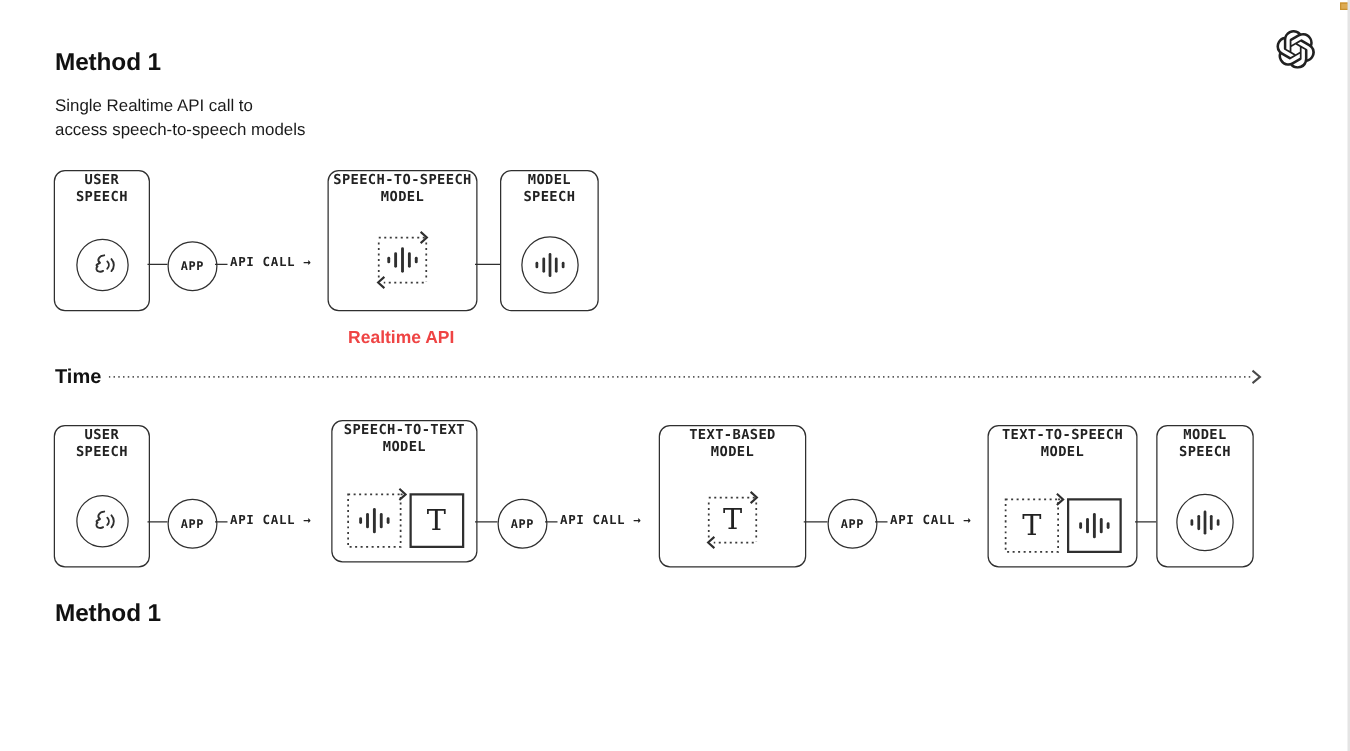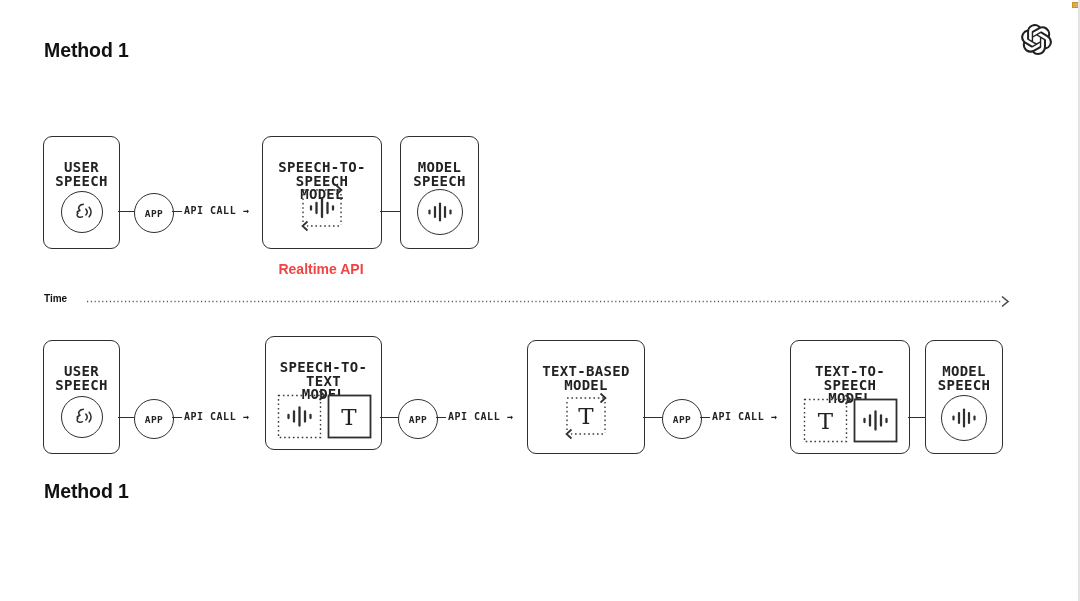--- a/index.html
+++ b/index.html
@@ -1,59 +1,61 @@
 <!DOCTYPE html>
 <html><head>
 <meta charset="utf-8">
 <style>
   html,body{margin:0;padding:0;background:#fff;}
   #canvas{position:relative;width:1080px;height:601px;background:#ffffff;overflow:hidden;
           font-family:"Liberation Sans",sans-serif;color:#1d1d1d;}
   .h-title{position:absolute;font-size:19.5px;font-weight:bold;letter-spacing:-.1px;color:#111;}
   .h-sub{position:absolute;font-size:13.5px;line-height:18.5px;white-space:pre-line;color:#1a1a1a;}
   .box{position:absolute;background:#fff;border:1.7px solid #2f2f2f;border-radius:9px;}
-  .box-label{margin-top:24px;text-align:center;font-family:"DejaVu Sans Mono",monospace;
-             font-size:14px;font-weight:bold;letter-spacing:.3px;line-height:13.5px;
+  .box-label{margin-top:0;text-align:center;font-family:"DejaVu Sans Mono",monospace;
+             font-size:11px;font-weight:bold;letter-spacing:.3px;line-height:13.5px;
              white-space:pre-line;color:#222;}
   .circle-icon{position:absolute;left:50%;transform:translateX(-50%);border:1.7px solid #2f2f2f;
                border-radius:50%;display:flex;align-items:center;justify-content:center;background:#fff;}
   .c40{width:40px;height:40px;}
   .c44{width:44px;height:44px;}
   .app{position:absolute;width:38px;height:38px;border:1.7px solid #2f2f2f;border-radius:50%;
        display:flex;align-items:center;justify-content:center;background:#fff;
        font-family:"DejaVu Sans Mono",monospace;font-size:9.5px;font-weight:bold;letter-spacing:.5px;color:#222;}
   .conn{position:absolute;border-top:1.7px solid #2f2f2f;}
   .api-call{position:absolute;font-family:"DejaVu Sans Mono",monospace;font-size:10px;font-weight:bold;
             letter-spacing:.5px;color:#222;white-space:nowrap;}
   .composite{position:absolute;left:50%;transform:translateX(-50%);width:96px;height:54px;}
   .composite svg{position:absolute;left:0;top:0;}
   .t-overlay{position:absolute;display:flex;align-items:center;justify-content:center;
              width:43px;height:43px;top:8px;}
   .t-glyph{font-family:"DejaVu Serif",serif;font-size:23px;color:#222;}
   .loop-wrap{position:absolute;left:50%;transform:translateX(-50%);width:52px;height:50px;}
   .loop-wrap .t-center{position:absolute;left:7px;top:7px;width:38px;height:36px;
                        display:flex;align-items:center;justify-content:center;}
   .caption{position:absolute;font-size:14px;font-weight:bold;text-align:center;color:#ef4444;}
-  .time-label{position:absolute;font-size:10px;font-weight:bold;color:#111;}
+  .time-label{position:absolute;font-size:16px;font-weight:bold;color:#111;}
   .corner-dot{position:absolute;left:1072px;top:2px;width:7px;height:6px;background:#ddab52;border:1px solid #c9912e;box-sizing:border-box;}
   .edge-line{position:absolute;right:0;top:0;width:2px;height:601px;background:#e4e4e4;}
 </style>
 </head>
 <body>
 
 <div id="canvas">
 
   <div class="corner-dot"></div>
   <div class="edge-line"></div>
 
   <svg style="position:absolute;left:1021px;top:24px" width="31" height="31" viewBox="0 0 24 24">
     <path fill="#212121" d="M22.2819 9.8211a5.9847 5.9847 0 0 0-.5157-4.9108 6.0462 6.0462 0 0 0-6.5098-2.9A6.0651 6.0651 0 0 0 4.9807 4.1818a5.9847 5.9847 0 0 0-3.9977 2.9 6.0462 6.0462 0 0 0 .7427 7.0966 5.98 5.98 0 0 0 .511 4.9107 6.051 6.051 0 0 0 6.5146 2.9001A5.9847 5.9847 0 0 0 13.2599 24a6.0557 6.0557 0 0 0 5.7718-4.2058 5.9894 5.9894 0 0 0 3.9977-2.9001 6.0557 6.0557 0 0 0-.7475-7.073zM13.2599 22.4304a4.4755 4.4755 0 0 1-2.8764-1.04l.1419-.0804 4.7783-2.7582a.7948.7948 0 0 0 .3927-.6813v-6.7369l2.02 1.1686a.071.071 0 0 1 .038.0615v5.5826a4.504 4.504 0 0 1-4.4945 4.4944zm-9.6607-4.1254a4.4708 4.4708 0 0 1-.5346-3.0137l.142.0852 4.783 2.7582a.7712.7712 0 0 0 .7806 0l5.8428-3.3685v2.3324a.0804.0804 0 0 1-.0332.0615L9.74 19.9502a4.4992 4.4992 0 0 1-6.1408-1.6464zM2.3408 7.8956a4.485 4.485 0 0 1 2.3655-1.9728V11.6a.7664.7664 0 0 0 .3879.6765l5.8144 3.3543-2.0201 1.1685a.0757.0757 0 0 1-.071 0l-4.8303-2.7865A4.504 4.504 0 0 1 2.3408 7.8956zm16.5963 3.8558L13.1038 8.364 15.1192 7.2a.0757.0757 0 0 1 .071 0l4.8303 2.7913a4.4944 4.4944 0 0 1-.6765 8.1042v-5.6772a.79.79 0 0 0-.407-.667zm2.0107-3.0231l-.142-.0852-4.7735-2.7818a.7759.7759 0 0 0-.7854 0L9.409 9.2297V6.8974a.0662.0662 0 0 1 .0284-.0615l4.8303-2.7866a4.4992 4.4992 0 0 1 6.6802 4.66zM8.3065 12.863l-2.02-1.1638a.0804.0804 0 0 1-.038-.0567V6.0742a4.4992 4.4992 0 0 1 7.3757-3.4537l-.142.0805L8.704 5.459a.7948.7948 0 0 0-.3927.6813zm1.0976-2.3654l2.602-1.4998 2.6069 1.4998v2.9994l-2.5974 1.4997-2.6067-1.4997Z"></path>
   </svg>
 
   <div class="h-title" style="left:44px;top:39px">Method 1</div>
+  <div class="h-sub" style="left:44px;top:76px">Single Realtime API call to
+access speech-to-speech models</div>
 
   <div class="box" style="left:43px;top:136px;width:75px;height:111px">
     <div class="box-label">USER
 SPEECH</div>
     <div class="circle-icon c40" style="top:54px">
       <svg width="27" height="27" viewBox="0 0 36 36">
         <g fill="none" stroke="#2f2f2f" stroke-width="2" stroke-linecap="round" stroke-linejoin="round">
           <path d="M20.5 7 C14.5 7.5 12.5 12.5 16 15 L13 16.7 C11.8 17.4 12.2 18.7 13.4 18.9 C11.2 20.5 12 23.9 15.2 24.4 C16.8 24.65 18.3 24.3 19.3 23.6"></path>
           <path d="M23.8 13.5 C26 15.8 26 19 23.8 21.3"></path>
           <path d="M28.2 11 C31.6 14.6 31.6 20.2 28.2 23.8"></path>

